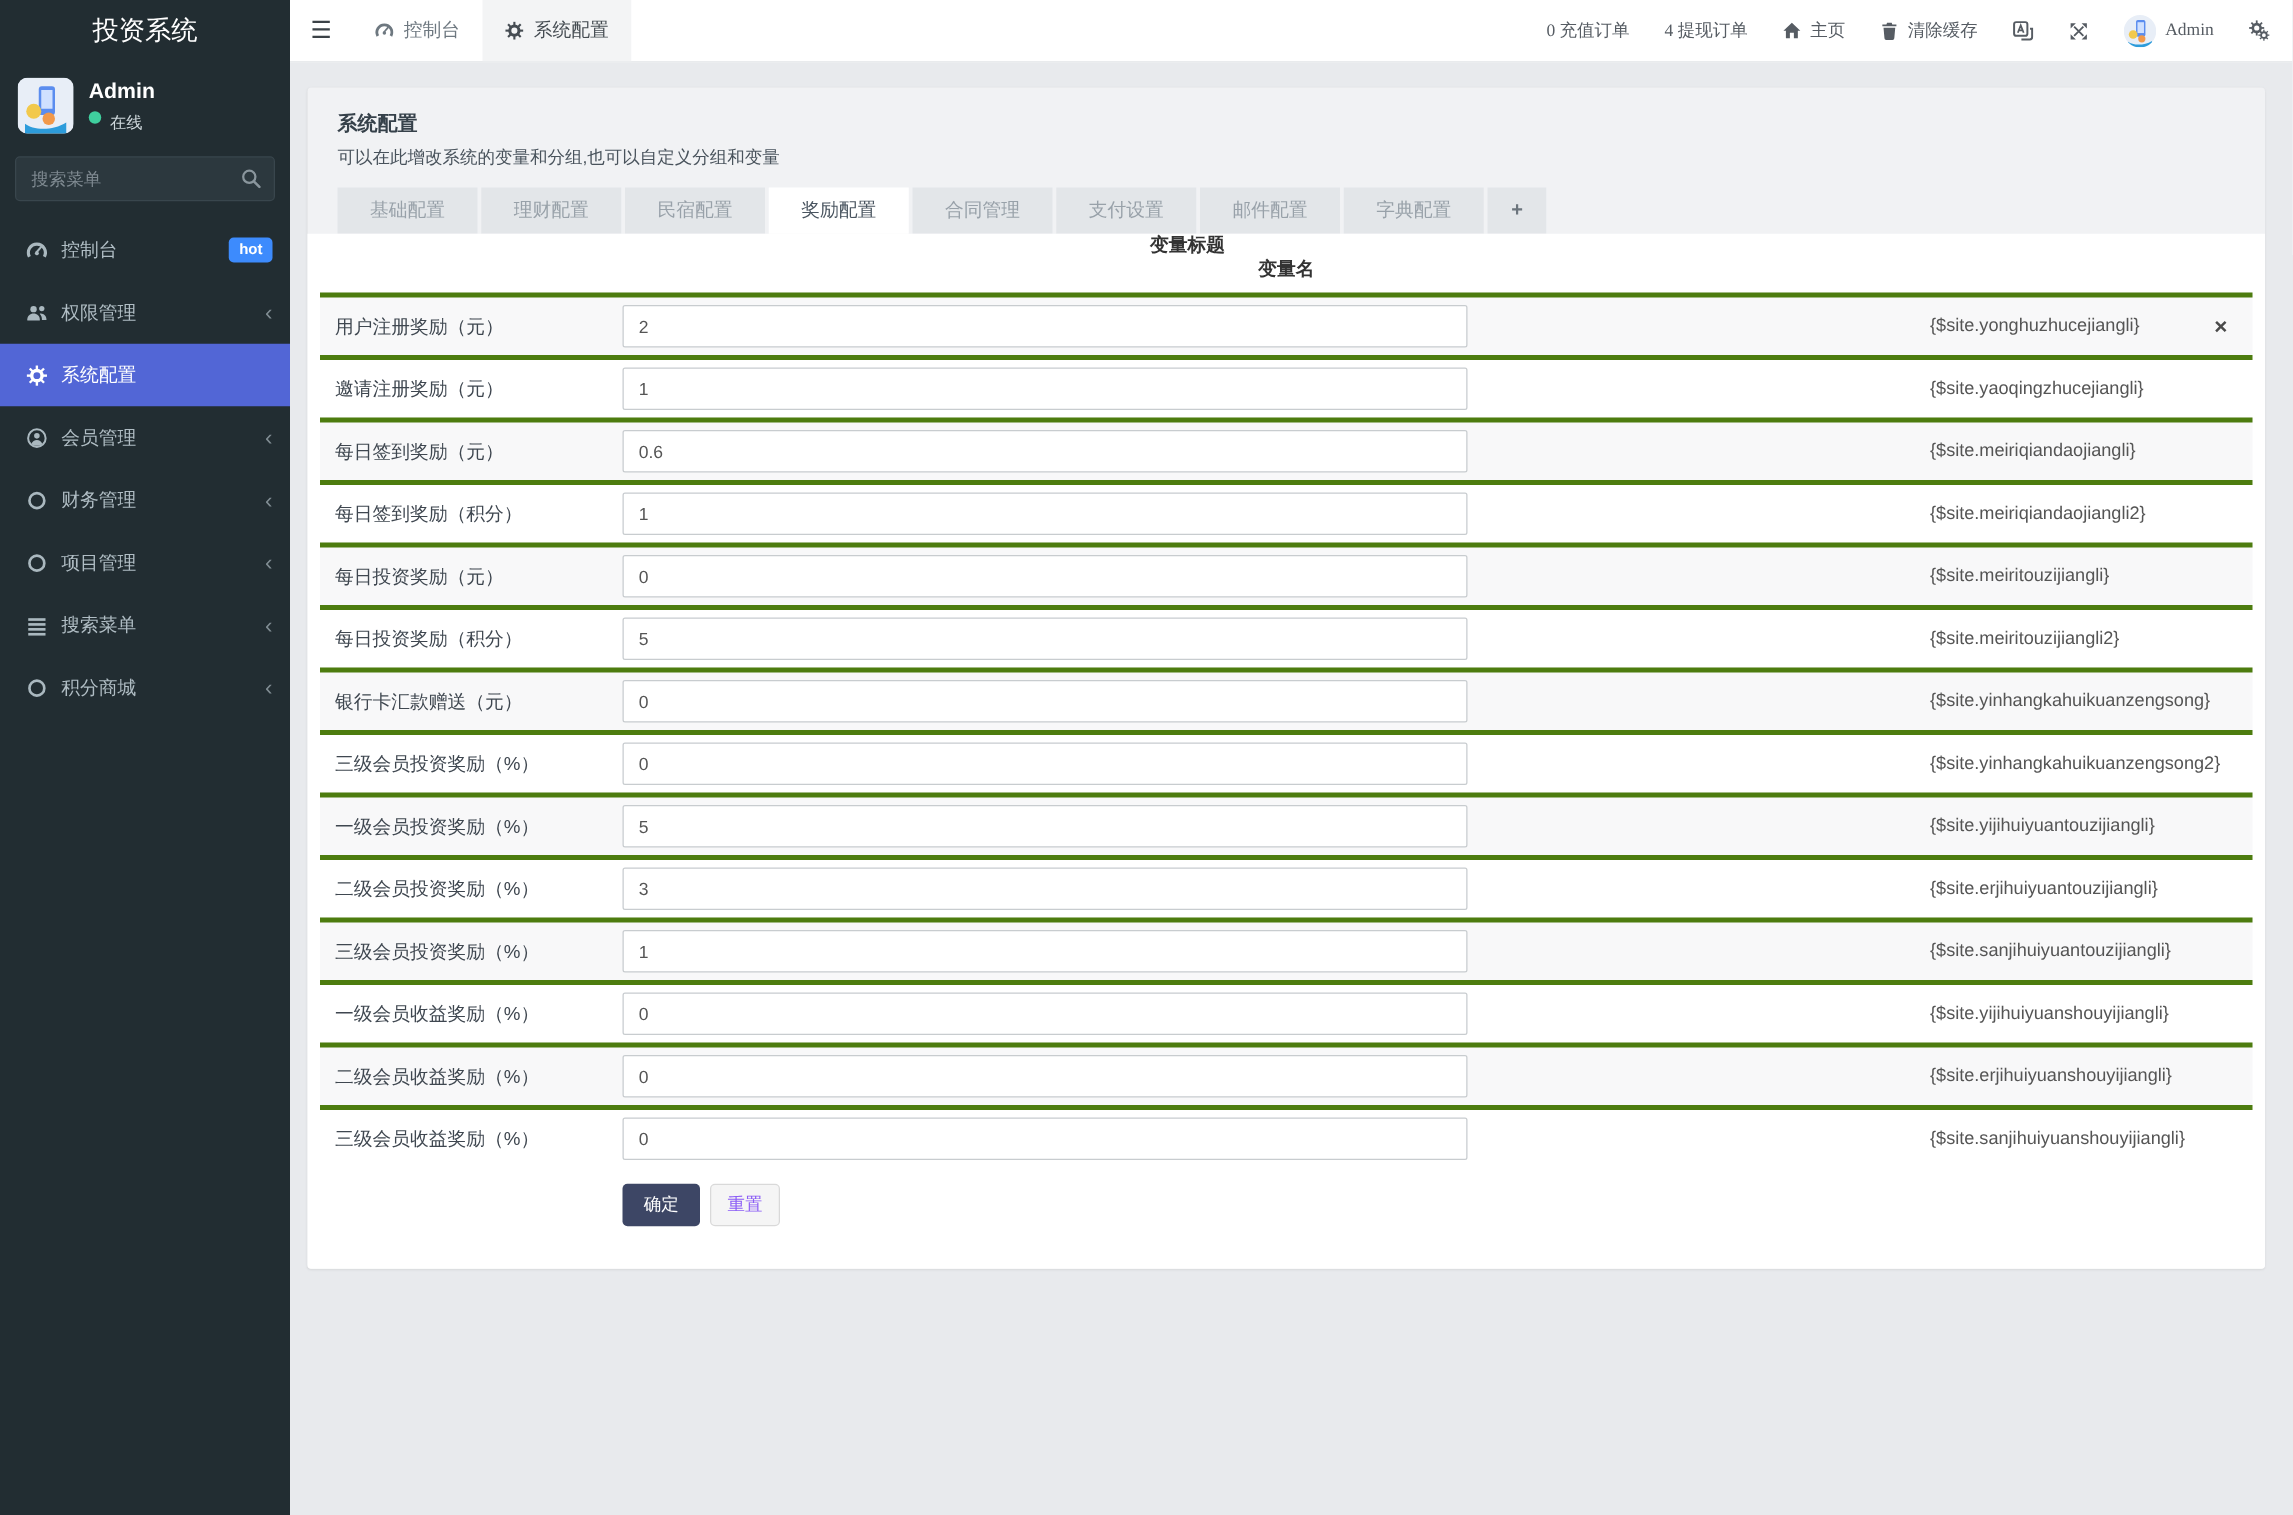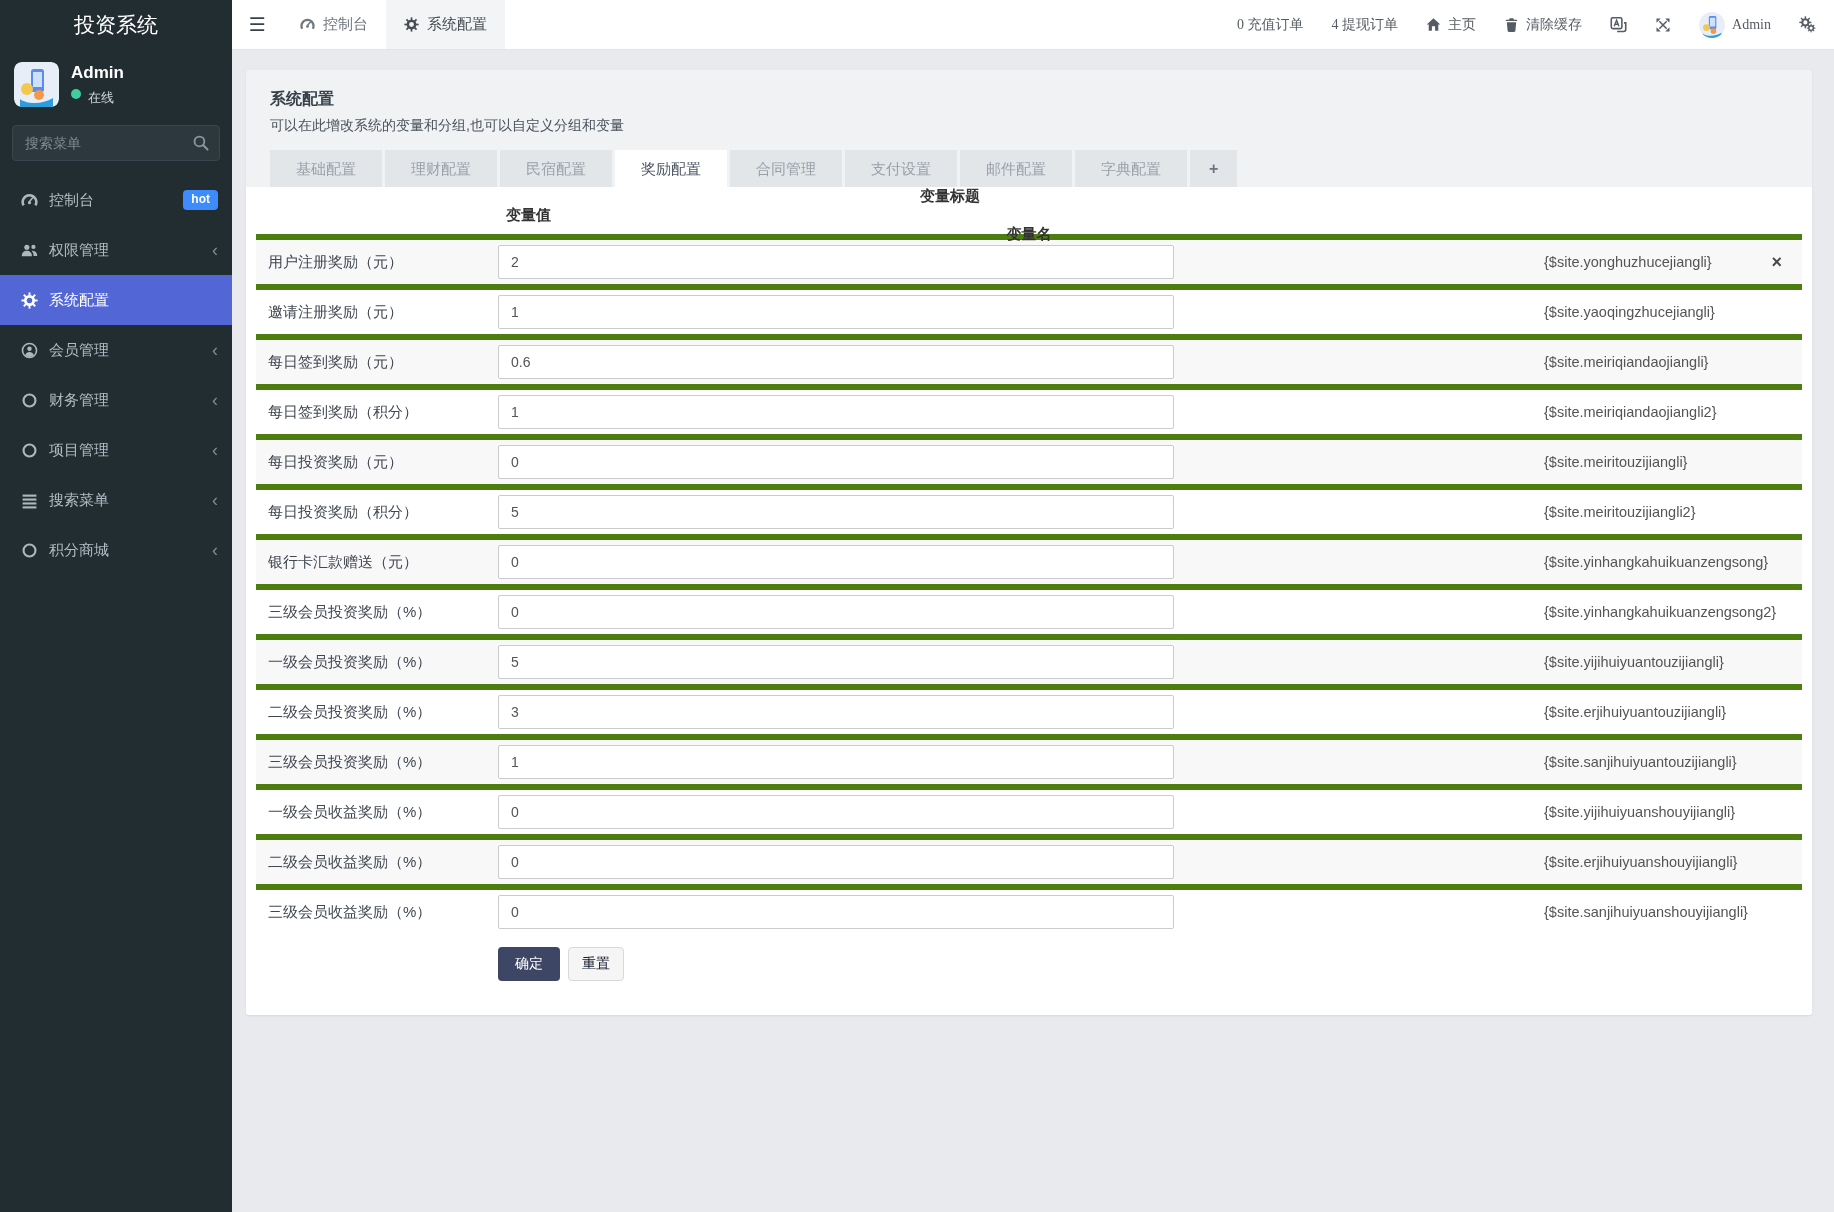--- a/index.html
+++ b/index.html
@@ -66,34 +66,34 @@
     font-size:15px; border:none; cursor:pointer; font-family:inherit; }
   .ptab.active { background:#fff; color:#4a5560; }
   .ptab.plus { padding:0 19px; color:#6c757d; font-weight:bold; font-size:16px; }
 
   .card-body { background:#fff; flex:1; padding:0 10px; border-radius:0 0 3px 3px; }
   .thead { display:flex; height:47px; align-items:center; font-size:15px; font-weight:bold;
     color:#333;flex-direction:column; }
   .h-label { width:242px; padding-left:12px; }
   .h-value { width:1046px; }
   .h-name  { flex:1; }
-  .trow { display:flex; height:50px; align-items:center; border-top:6px solid #4d7c0f; }
+  .trow { display:flex; height:50px; align-items:center; border-top:4px solid #4d7c0f; }
   .trow.alt { background:#f8f8f9; }
   .c-label { width:242px; padding-left:12px; font-size:15px; color:#3f4750; }
   .c-value { width:1046px; }
   .v-input { width:676px; height:34px; border:1px solid #c8cccf; border-radius:2px;
     background:#fff; padding:0 12px; font-size:14px; color:#555; font-family:inherit; outline:none; }
   .c-name { flex:1; display:flex; align-items:center; font-size:14.5px; color:#555; }
   .row-close { margin-left:auto; padding-right:20px; font-size:18px; font-weight:bold;
     color:#4a4a4a; cursor:pointer; line-height:1; }
 
   .btn-row { display:flex; gap:8px; margin-top:13px; padding-left:242px; }
   .btn { height:34px; border-radius:4px; font-size:14px; cursor:pointer; font-family:inherit; }
   .btn-submit { background:var(--btn-primary); color:#fff; border:none; padding:0 17px; }
-  .btn-reset { background:#f5f5f5; color:#0f172a; border:1px solid #d9d9d9; padding:0 13px; }
+  .btn-reset { background:#f5f5f5; color:#8b5cf6; border:1px solid #d9d9d9; padding:0 13px; }
 
   .icon { display:inline-block; }
   svg.icon { fill:currentColor; }
 </style>
 </head>
 <body>
 
 <svg width="0" height="0" style="position:absolute">
   <defs>
     <symbol id="i-search" viewBox="0 0 16 16">
@@ -340,21 +340,20 @@
   <button class="ptab">邮件配置</button>
 
   <button class="ptab">字典配置</button>
 
   <button class="ptab plus">+</button>
 </div>
         </div>
         <div class="card-body">
           <div class="thead">
             <div class="h-label">变量标题</div>
-            <div class="h-value">变量值</div>
             <div class="h-name">变量名</div>
           </div>
           <div id="rows">
   <div class="trow alt">
     <div class="c-label">用户注册奖励（元）</div>
     <div class="c-value">
       <input class="v-input" value="2" style="">
     </div>
     <div class="c-name">
       <span class="vn">{$site.yonghuzhucejiangli}</span>

